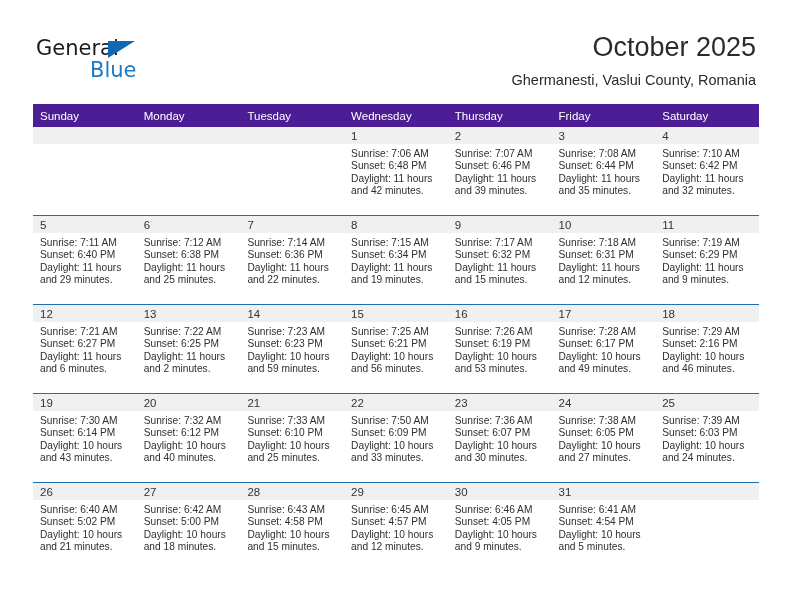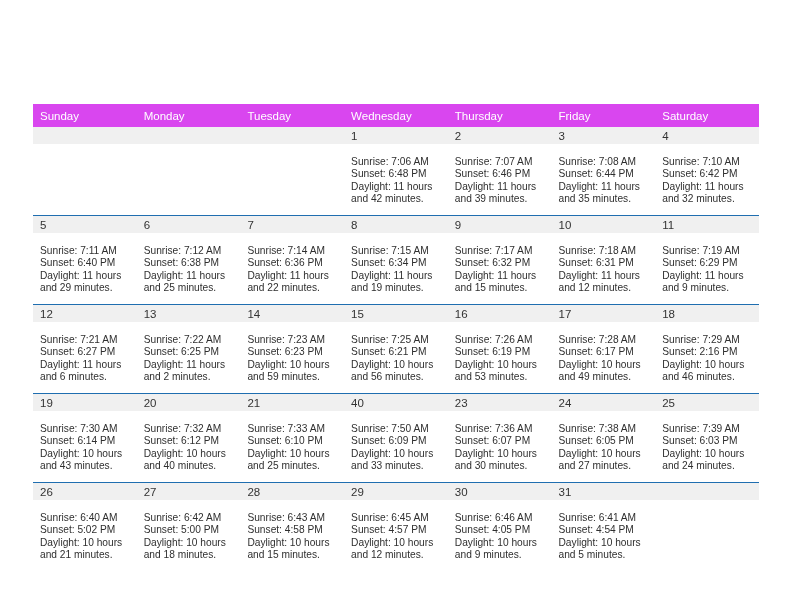--- a/index.html
+++ b/index.html
@@ -93,21 +93,21 @@
     left: 33px;
     top: 104px;
     width: 726px;
   }
   table.cal {
     border-collapse: collapse;
     width: 726px;
     table-layout: fixed;
   }
   table.cal th {
-    background: #d946ef;
+    background: #4c1d95;
     color: #ffffff;
     font-size: 11.5px;
     font-weight: 400;
     text-align: left;
     padding: 5px 0 5px 7px;
     height: 13px;
     border: none;
   }
   table.cal td {
     vertical-align: top;
@@ -130,37 +130,51 @@
     padding: 2px 0 1px 7px;
     box-sizing: border-box;
     font-size: 11.5px;
     color: #333333;
     line-height: 14px;
   }
   .daynum-strip.empty {
     color: transparent;
   }
   .dayinfo {
-    padding: 12px 6px 0 7px;
+    padding: 4px 6px 0 7px;
     font-size: 10.2px;
     line-height: 12.4px;
     color: #2f2f2f;
   }
   .dayinfo div {
     white-space: nowrap;
   }
   .dayinfo .daylight {
     white-space: normal;
   }
 </style>
 </head>
 <body>
 
 <div class="page">
 
+  <div class="header">
+
+    <div class="logo">
+      <span class="logo-general">General</span>
+      <span class="logo-tri"></span>
+      <span class="logo-blue">Blue</span>
+    </div>
+
+    <div class="title-wrap">
+      <div class="cal-title">October 2025</div>
+      <div class="cal-subtitle">Ghermanesti, Vaslui County, Romania</div>
+    </div>
+
+  </div>
 
   <div class="calendar">
     <table class="cal">
       <thead>
         <tr>
           <th>Sunday</th>
           <th>Monday</th>
           <th>Tuesday</th>
           <th>Wednesday</th>
           <th>Thursday</th>
@@ -396,21 +410,21 @@
                 <div class="daynum-strip">21</div>
                 <div class="dayinfo">
                   <div>Sunrise: 7:33 AM</div>
                   <div>Sunset: 6:10 PM</div>
                   <div class="daylight">Daylight: 10 hours and 25 minutes.</div>
                 </div>
               </div>
             </td>
             <td>
               <div class="daycell">
-                <div class="daynum-strip">40</div>
+                <div class="daynum-strip">22</div>
                 <div class="dayinfo">
                   <div>Sunrise: 7:50 AM</div>
                   <div>Sunset: 6:09 PM</div>
                   <div class="daylight">Daylight: 10 hours and 33 minutes.</div>
                 </div>
               </div>
             </td>
             <td>
               <div class="daycell">
                 <div class="daynum-strip">23</div>

